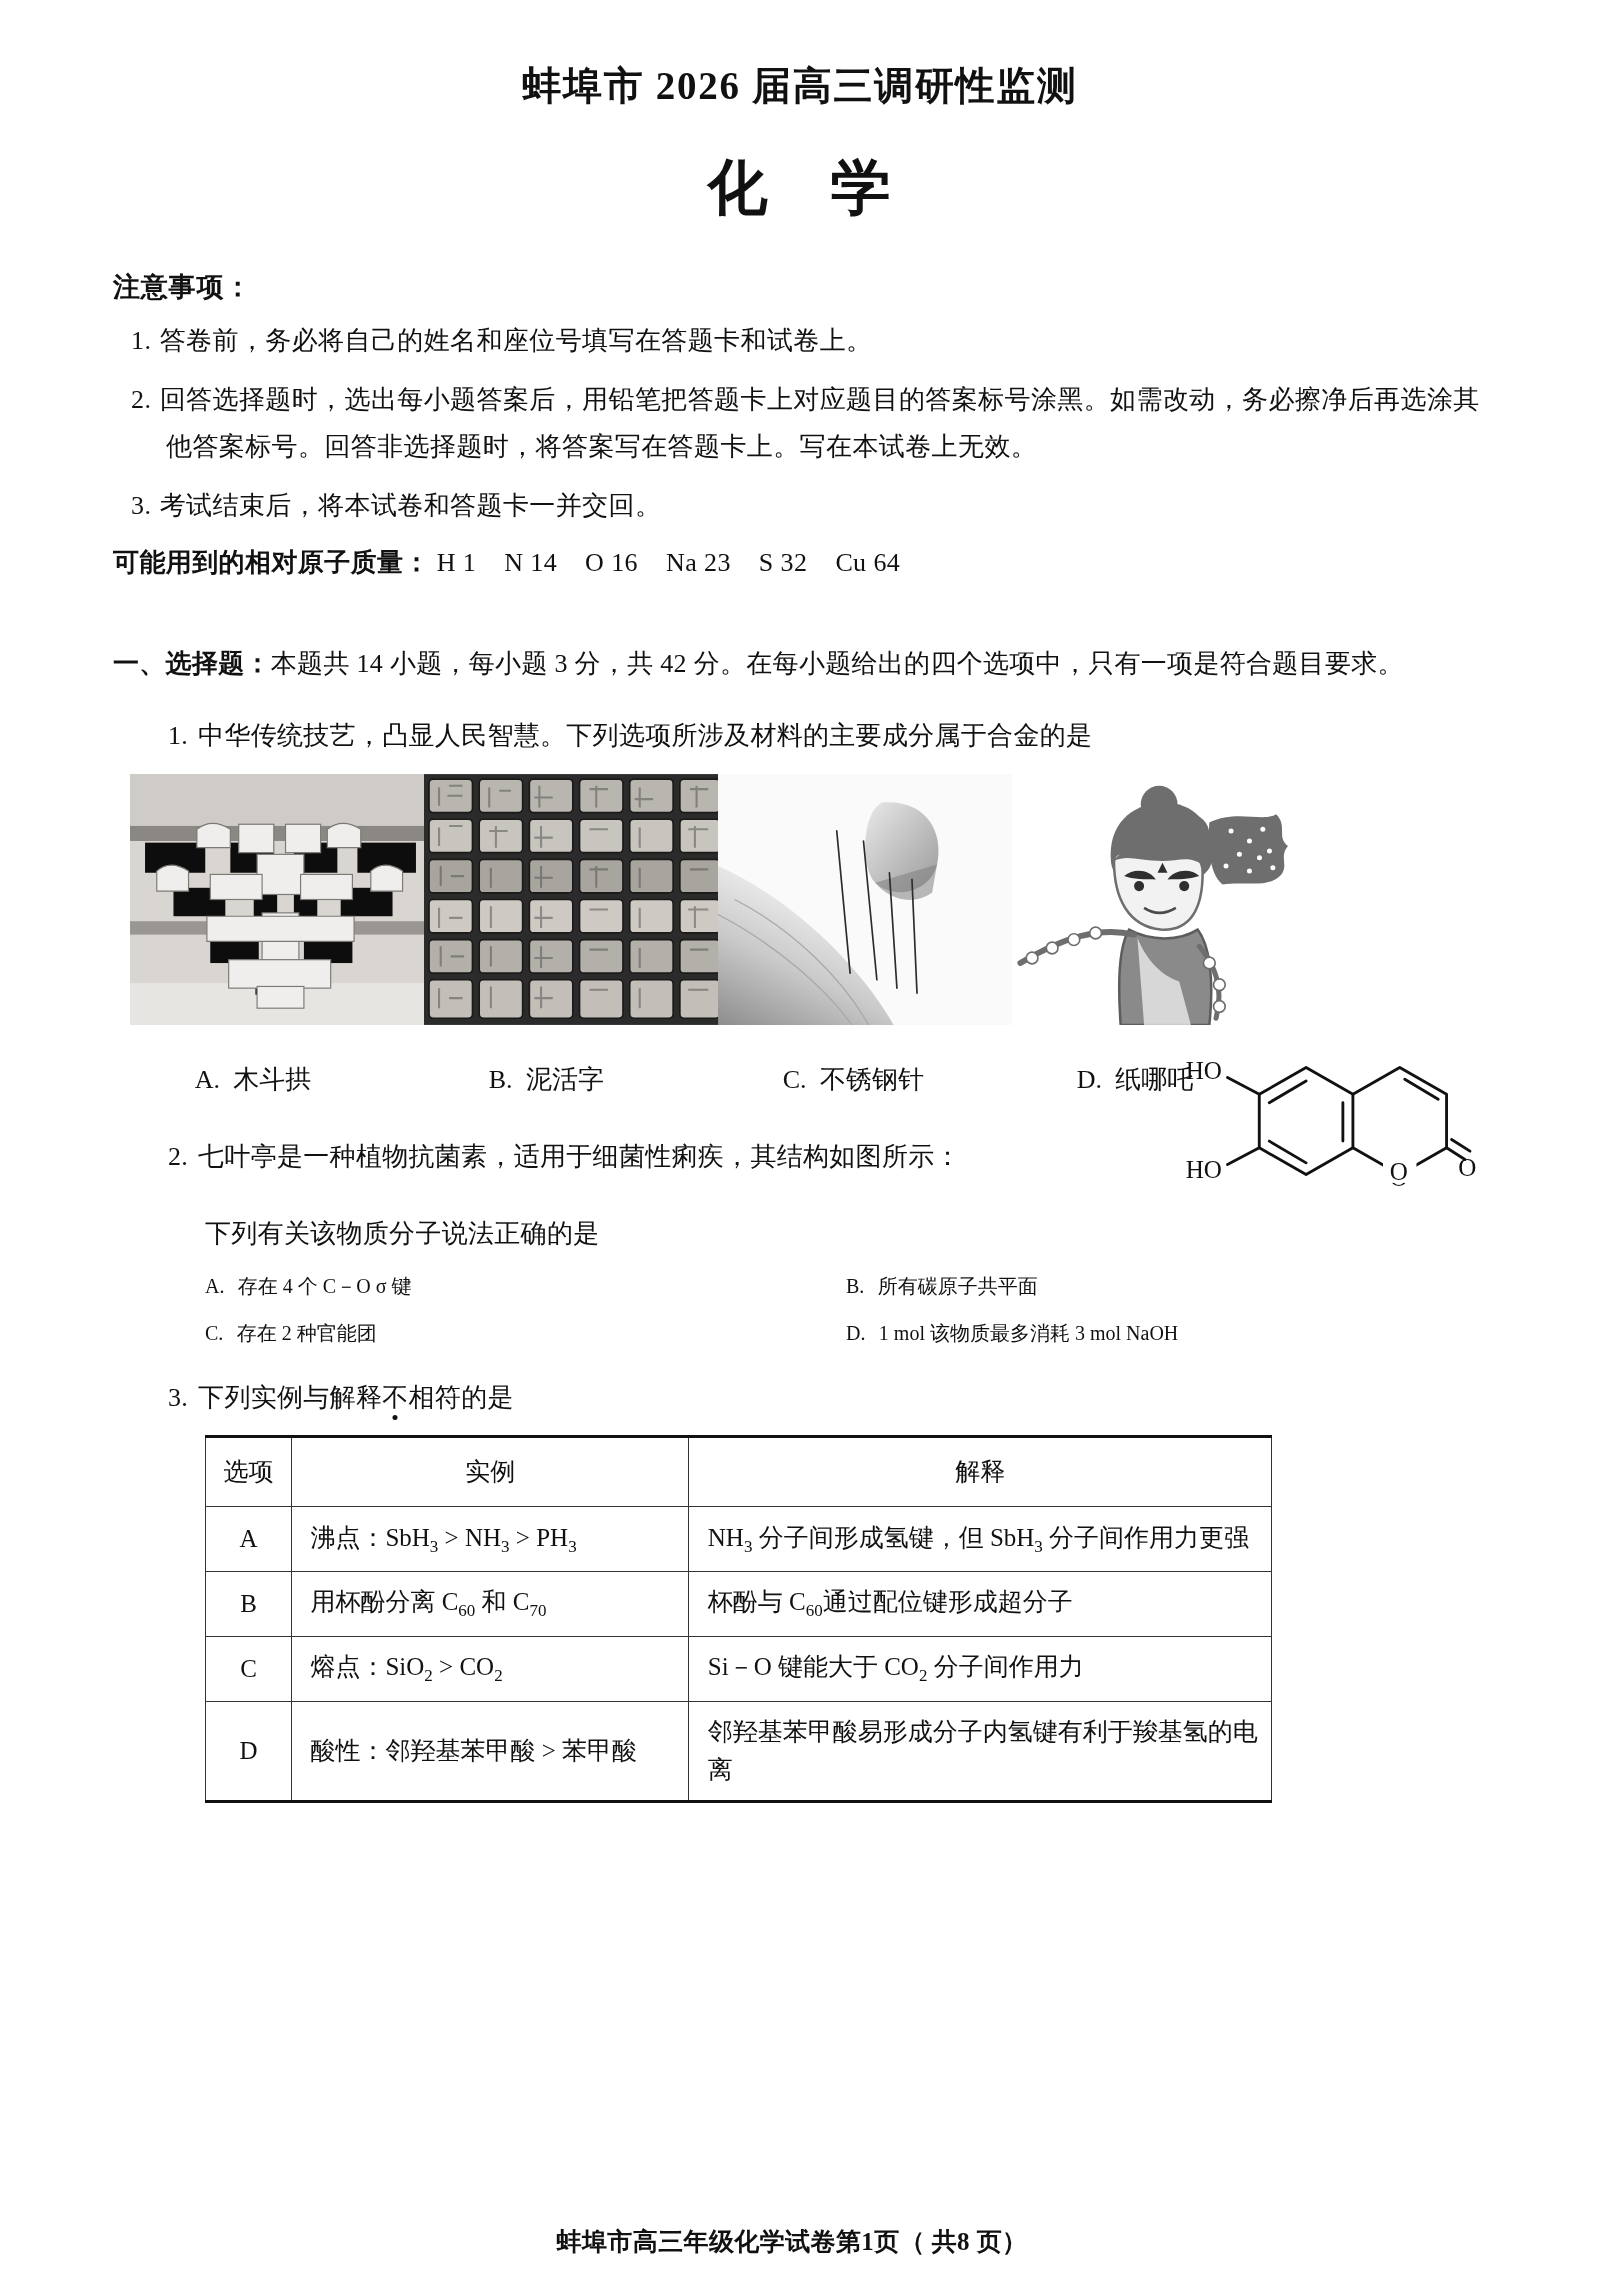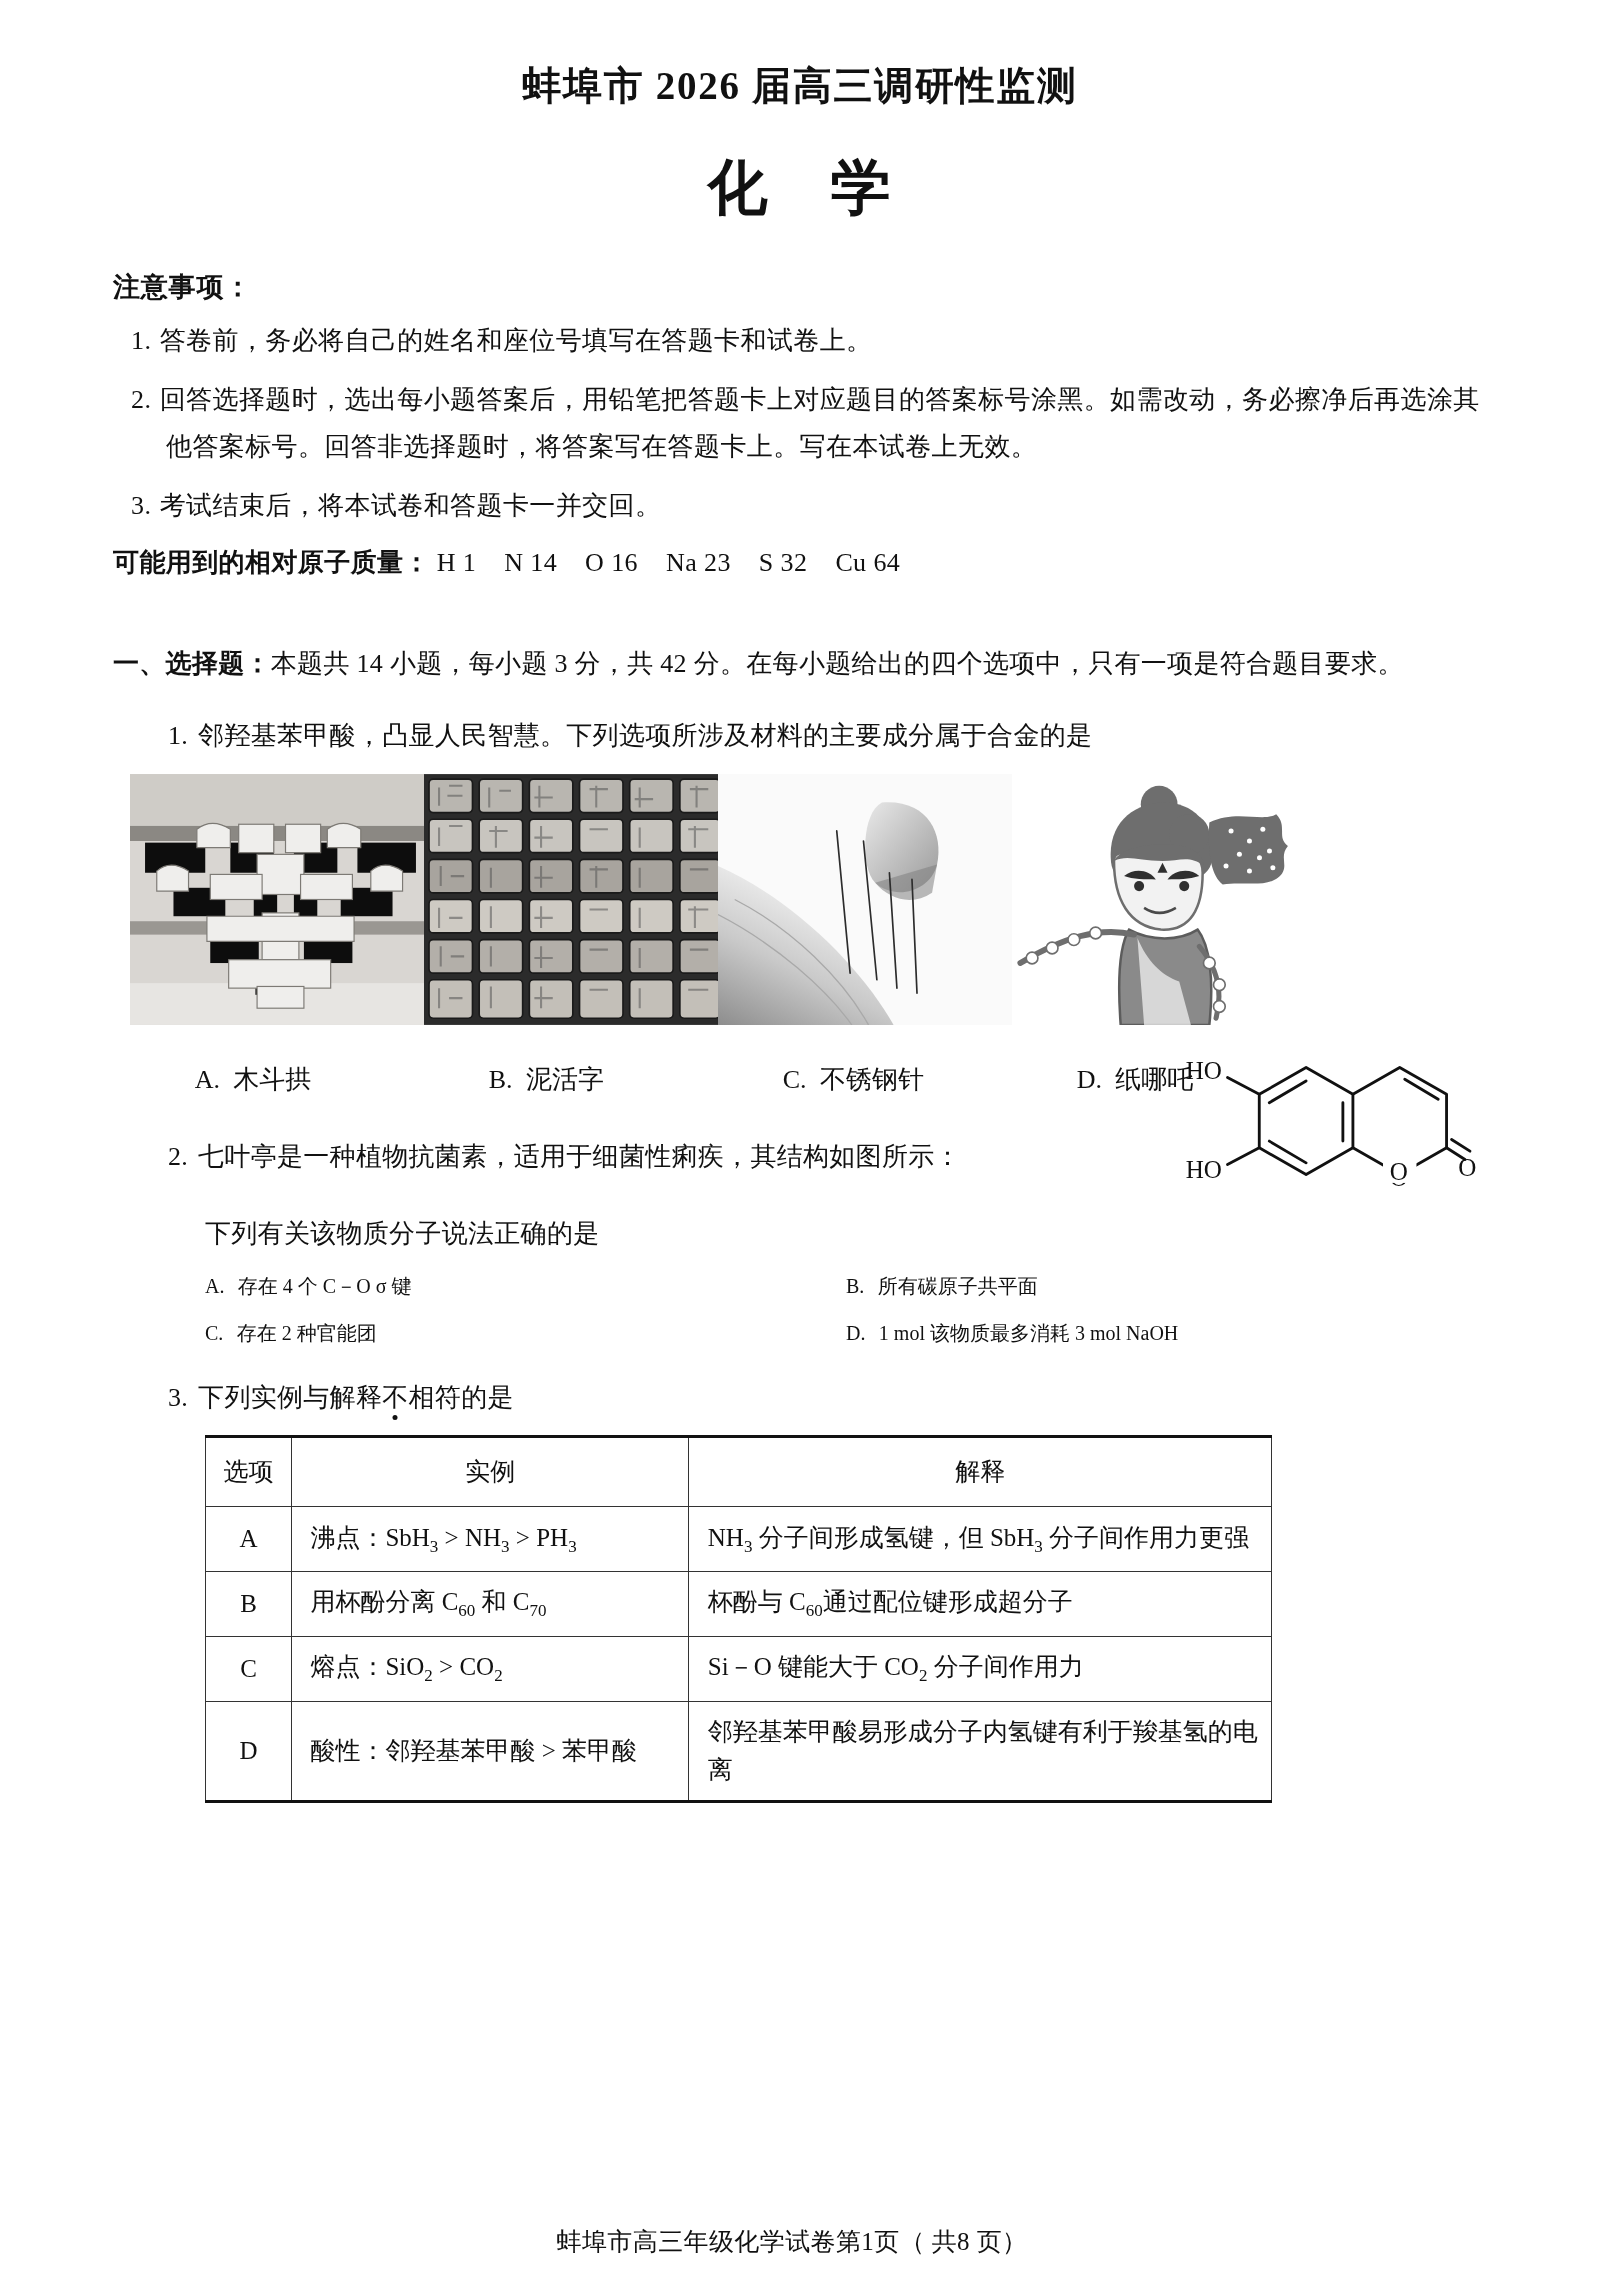--- a/index.html
+++ b/index.html
@@ -200,21 +200,21 @@
   table.cmp td.col-ep  { padding-left: 18.4px; }
 
   
   .footer {
     position: absolute;
     left: 0;
     right: 16px;
     bottom: 37px;
     text-align: center;
     font-size: 25px;
-    font-weight: normal;
+    font-weight: bold;
     letter-spacing: 0.4px;
   }
 </style>
 </head>
 <body>
 
 <div class="page">
 
   <div class="doc-title">蚌埠市 2026 届高三调研性监测</div>
 
@@ -240,21 +240,21 @@
     <span>可能用到的相对原子质量：</span><span class="masses">
       <span class="m">H 1</span><span class="m">N 14</span><span class="m">O 16</span><span class="m">Na 23</span><span class="m">S 32</span><span class="m">Cu 64</span>
     </span>
   </div>
 
   <div class="section-head">
     <span class="lead">一、选择题：</span><span>本题共 14 小题，每小题 3 分，共 42 分。在每小题给出的四个选项中，只有一项是符合题目要求。</span>
   </div>
 
   <div class="question">
-    <span class="q-num">1.</span><span>邻羟基苯甲酸，凸显人民智慧。下列选项所涉及材料的主要成分属于合金的是</span>
+    <span class="q-num">1.</span><span>中华传统技艺，凸显人民智慧。下列选项所涉及材料的主要成分属于合金的是</span>
   </div>
 
   <div class="img-row">
 
     <div class="img-cell">
       <div class="pic">
         <svg width="301" height="251" viewBox="0 0 360 300">
           <rect width="360" height="300" fill="#d9d6d2"></rect>
           <rect y="0" width="360" height="62" fill="#cfccc7"></rect>
           <rect y="62" width="360" height="18" fill="#8b8883"></rect>

